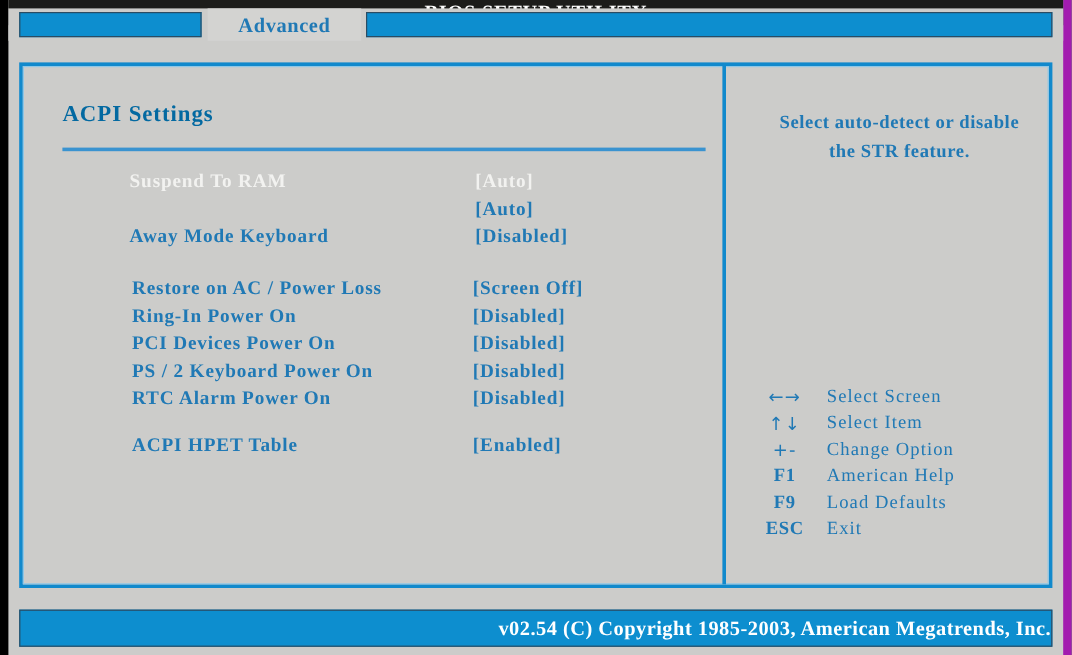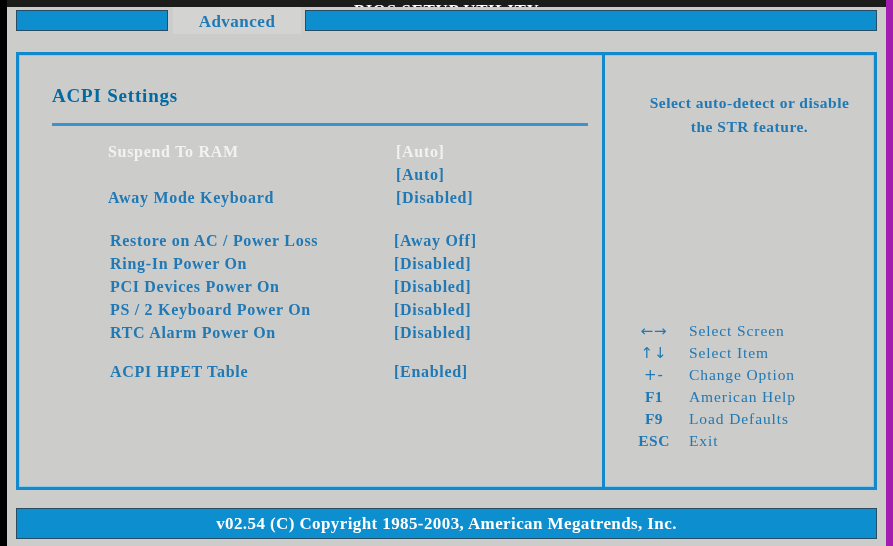--- a/index.html
+++ b/index.html
@@ -229,21 +229,21 @@
     position: absolute;
     left: 9px; top: 508px;
     width: 861px;
     height: 31px;
     background: #0d8ecf;
     border: 1px solid #2a4c63;
     box-sizing: border-box;
     color: #ffffff;
     font-size: 17px;
     font-weight: bold;
-    text-align: center;
+    text-align: right;
     line-height: 30px;
     letter-spacing: 0.4px;
     white-space: nowrap;
   }
 </style>
 </head>
 <body>
 
 <div id="screen">
 
@@ -270,21 +270,21 @@
             <span class="value">[Auto]</span>
           </div>
           <div class="row">
             <span class="label">Away Mode Keyboard</span>
             <span class="value">[Disabled]</span>
           </div>
         </div>
       <div class="group group-2">
           <div class="row">
             <span class="label">Restore on AC / Power Loss</span>
-            <span class="value">[Away Off]</span>
+            <span class="value">[Screen Off]</span>
           </div>
           <div class="row">
             <span class="label">Ring-In Power On</span>
             <span class="value">[Disabled]</span>
           </div>
           <div class="row">
             <span class="label">PCI Devices Power On</span>
             <span class="value">[Disabled]</span>
           </div>
           <div class="row">

